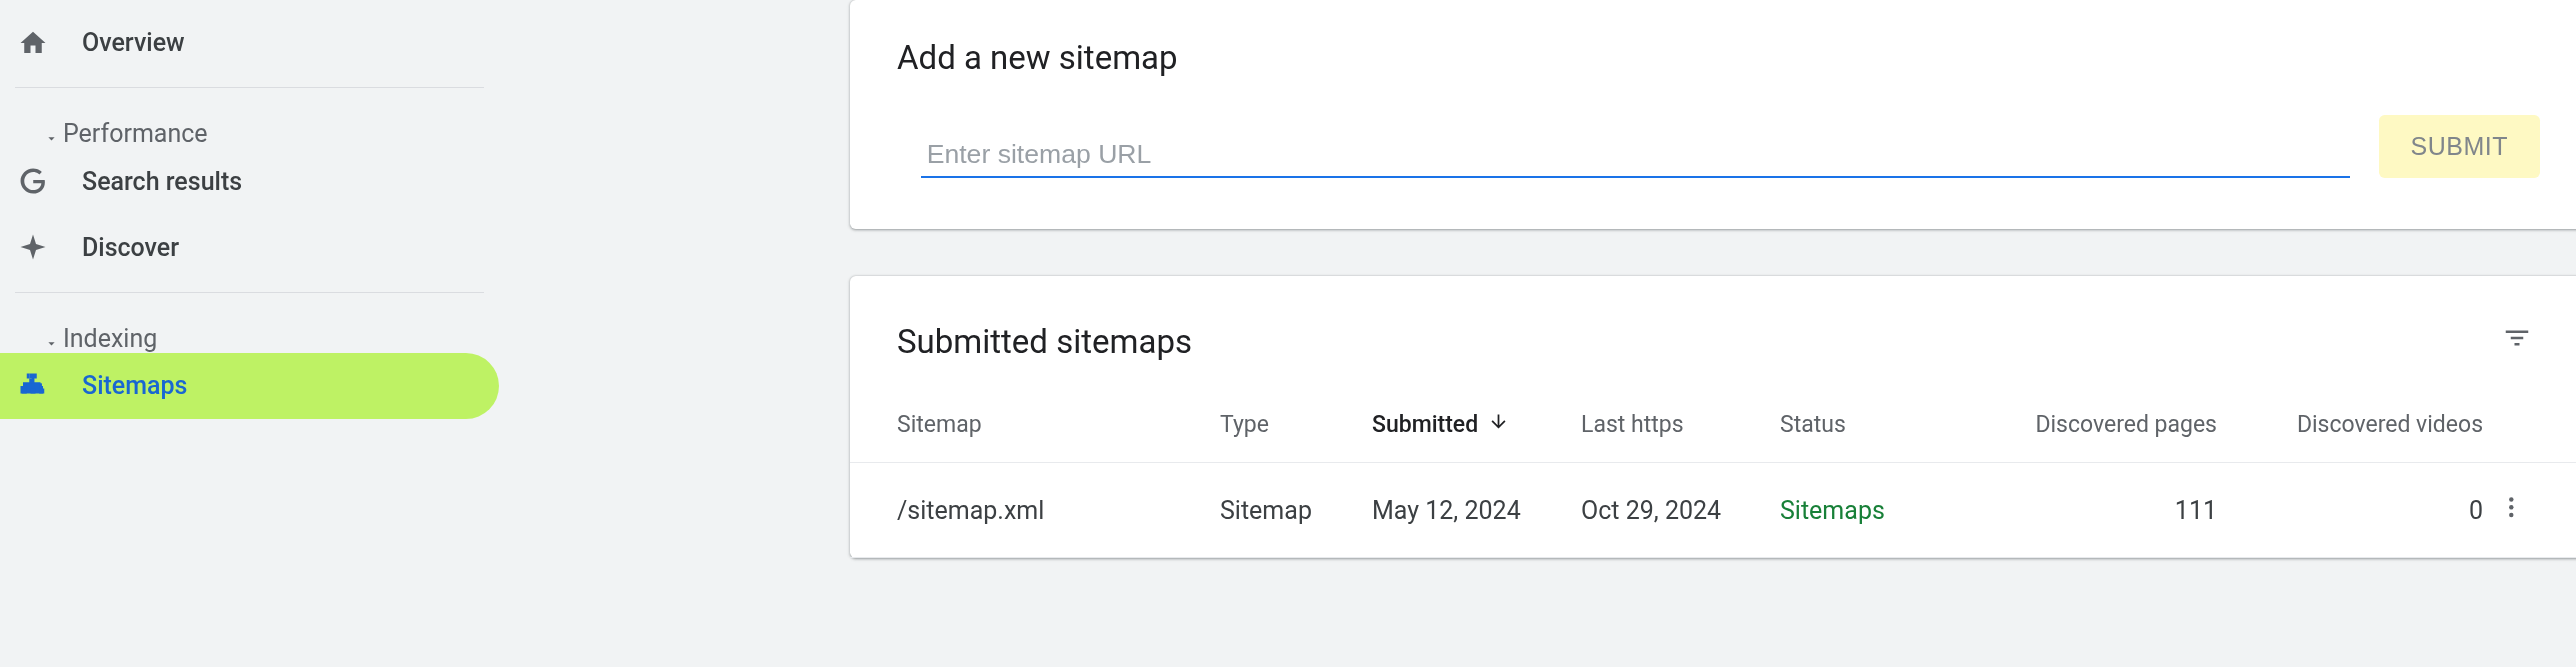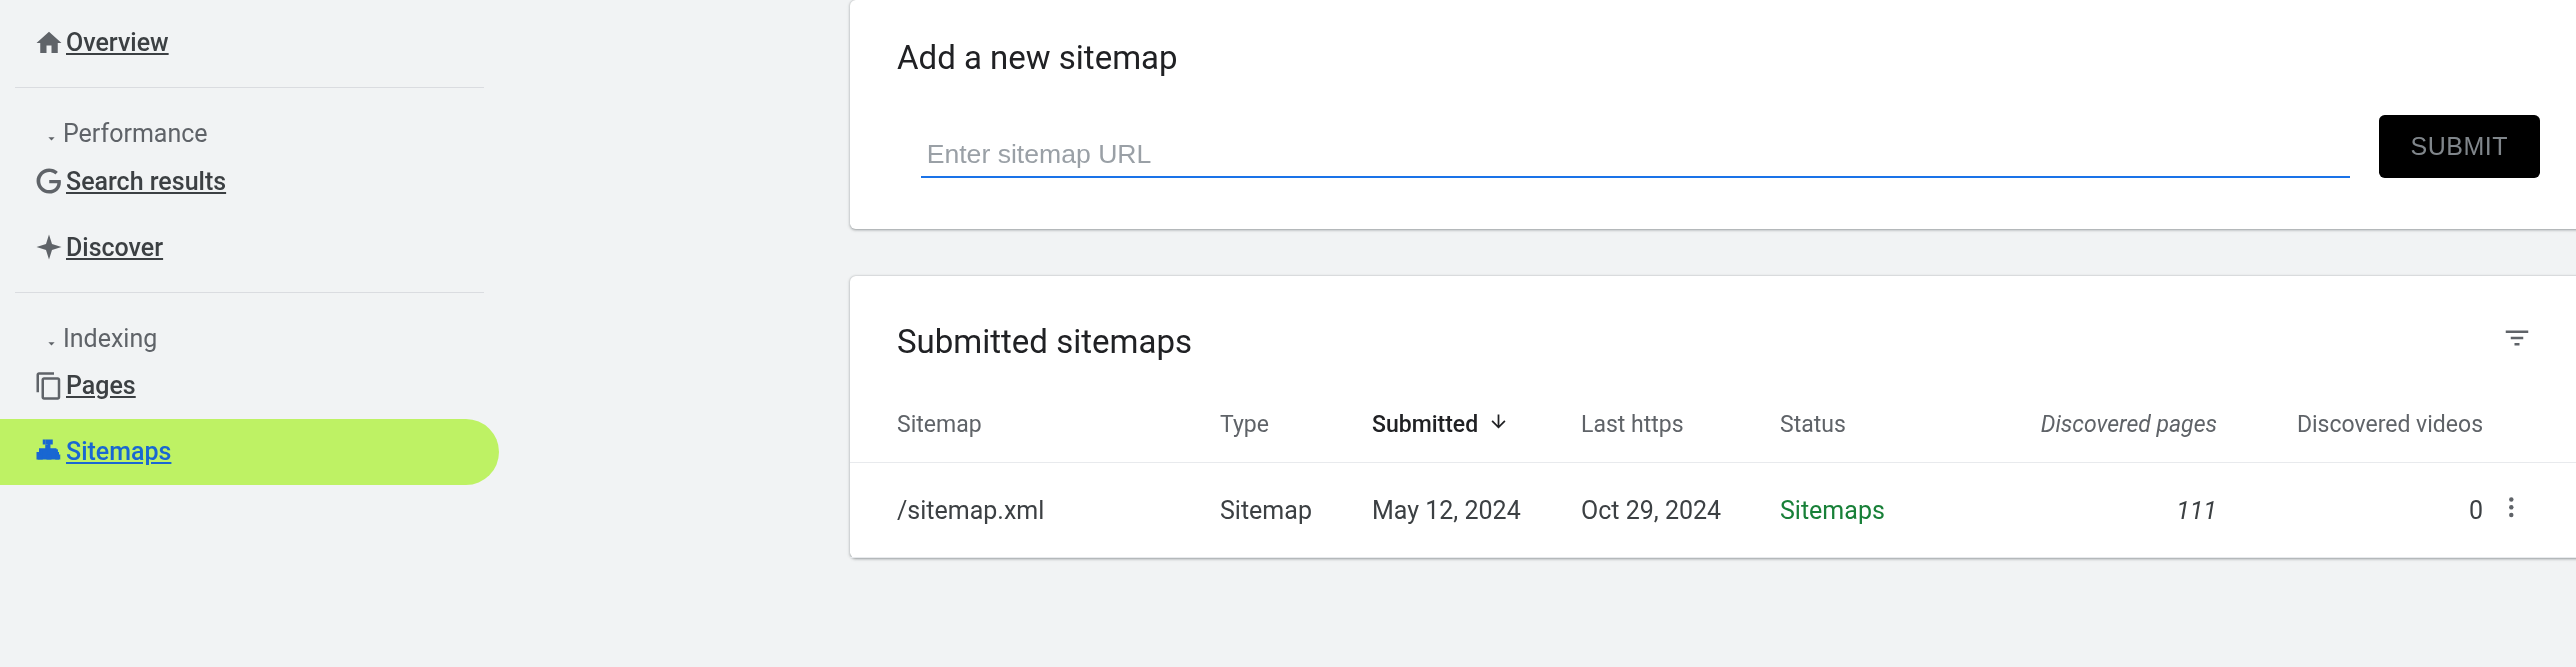--- a/index.html
+++ b/index.html
@@ -18,28 +18,28 @@
 }
 .sidebar {
   width: 499px;
   padding-top: 9.5px;
   flex-shrink: 0;
 }
 .nav-item {
   display: flex;
   align-items: center;
   height: 66px;
-  padding-left: 32px;
+  padding-left: 16px;
+  gap: 32px;
   cursor: pointer;
   font-size: 25px;
   font-weight: 500;
   color: #3c4043;
   border-top-right-radius: 47px;
   border-bottom-right-radius: 47px;
-  text-decoration: underline;
 }
 .nav-item.active {
   background: #bef264;
   color: #1967d2;
   text-align: right;
 }
 .nav-icon {
   width: 34px;
   height: 34px;
   display: flex;
@@ -102,21 +102,21 @@
   border-bottom: 2.8px solid #1a73e8;
   font-size: 26.6px;
   padding: 3.8px 5.7px 5.7px 5.7px;
   outline: none;
   background: transparent;
   margin-right: 28.5px;
   margin-left: 24px;
 }
 .url-input::placeholder { color: #9aa0a6; }
 .submit-btn {
-  background: #000000;
+  background: #fef9c3;
   border: none;
   border-radius: 5.7px;
   color: #80868b;
   font-size: 25px;
   font-weight: 500;
   letter-spacing: 0.5px;
   padding: 17px 32px;
   cursor: pointer;
 }
 .table-header-row, .table-row {
@@ -133,21 +133,21 @@
 }
 .table-row {
   font-size: 25px;
   color: #3c4043;
 }
 .col-sitemap { flex: 0 0 323px; }
 .col-type { flex: 0 0 152px; }
 .col-submitted { flex: 0 0 209px; display: flex; gap: 9.5px; }
 .col-lastread { flex: 0 0 199px; }
 .col-status { flex: 0 0 190px; }
-.col-pages { flex: 0 0 247px; text-align: center; justify-content: flex-end; display: flex; font-style: italic; }
+.col-pages { flex: 0 0 247px; text-align: center; justify-content: flex-end; display: flex; }
 .col-videos { flex: 0 0 266px; text-align: right; justify-content: flex-end; display: flex; }
 .col-menu { flex: 0 0 57px; display: flex; justify-content: center; }
 .sort-icon svg { width: 21px; height: 21px; fill: #202124; }
 .table-header-row .col-submitted { color: #202124; font-weight: 500; }
 .status-success { color: #188038; }
 .filter-icon svg { width: 30px; height: 30px; fill: #5f6368; }
 .filter-btn { cursor: pointer; padding: 7.6px; border-radius: 50%; }
 .more-icon svg { width: 26.6px; height: 26.6px; fill: #5f6368; }
 .more-btn { cursor: pointer; padding: 5.7px; border-radius: 50%; }
 </style>
@@ -200,28 +200,20 @@
 
     <div class="nav-section">
       <span class="chev">
         <svg viewBox="0 0 24 24">
             <path d="M7 10l5 5 5-5z"></path>
           </svg>
       </span>
       <span>Indexing</span>
     </div>
 
-    <div class="nav-item">
-      <span class="nav-icon">
-        <svg viewBox="0 0 24 24">
-            <path d="M16 1H4c-1.1 0-2 .9-2 2v14h2V3h12V1zm3 4H8c-1.1 0-2 .9-2 2v14c0 1.1.9 2 2 2h11c1.1 0 2-.9 2-2V7c0-1.1-.9-2-2-2zm0 16H8V7h11v14z"></path>
-          </svg>
-      </span>
-      <span>Pages</span>
-    </div>
 
     <div class="nav-item active">
       <span class="nav-icon">
         <svg viewBox="0 0 24 24">
             <path d="M9 2h6v4h-2v3h5v3h2v6h-6v-6h2v-1h-4v1h2v6H8v-6h2v-1H6v1h2v6H2v-6h2V9h5V6H7V2h2zm0 2v0z M9 2v4h2V4h2v2h2V2H9z"></path>
             <rect x="3" y="14" width="4" height="4"></rect>
             <rect x="10" y="14" width="4" height="4"></rect>
             <rect x="17" y="14" width="4" height="4"></rect>
             <rect x="9" y="2" width="6" height="4"></rect>
             <rect x="11" y="6" width="2" height="4"></rect>

